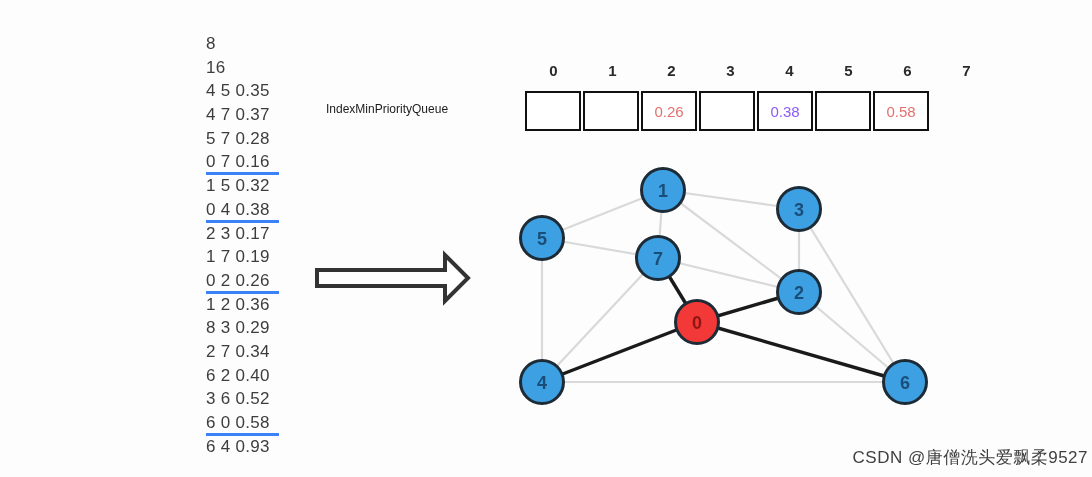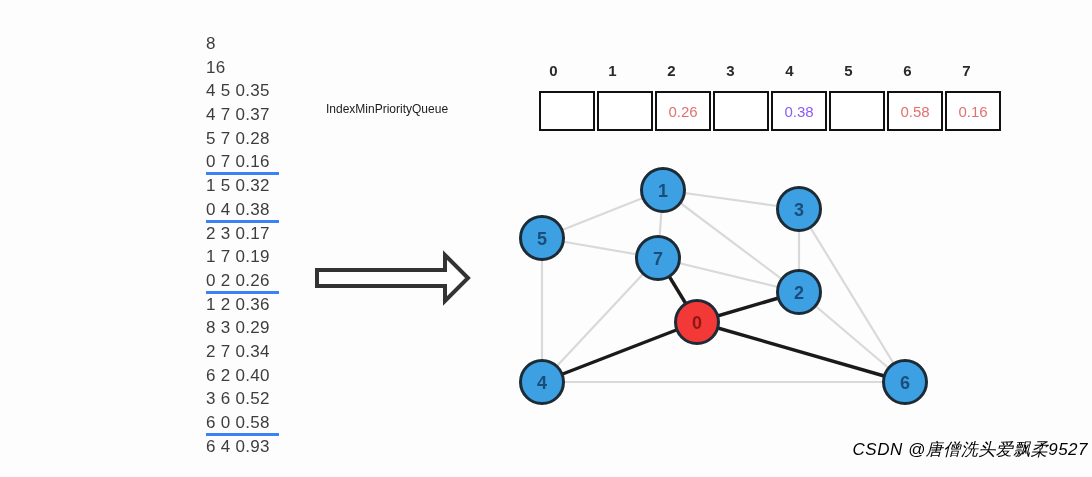--- a/index.html
+++ b/index.html
@@ -35,39 +35,38 @@
   .queue-headers{
     position:absolute;left:525px;top:62px;
     display:flex;gap:2px;
   }
   .q-index{
     width:57px;text-align:center;display:inline-block;
     font-size:15px;font-weight:bold;color:#2a2a2a;
   }
   .queue-cells{
     position:absolute;left:525px;top:91px;
-    display:flex;gap:2px;margin-left:14px;
+    display:flex;gap:2px;
   }
   .q-cell{
     width:52px;height:36px;
     border:2.5px solid #111111;
     background:#ffffff;
     display:flex;align-items:center;justify-content:center;
     font-size:15px;
   }
   
   .graph-svg{position:absolute;left:0;top:0;pointer-events:none;}
   .graph-node-label{font-family:"Liberation Sans",sans-serif;font-size:18px;font-weight:bold;text-anchor:middle;}
   
   .watermark{
-    position:absolute;right:4px;bottom:16px;
-    font-size:17px;color:#000000;
+    position:absolute;right:4px;bottom:8px;
+    font-size:17px;color:#404040;
     text-shadow:1px 1px 0 #ffffff;
     letter-spacing:.5px;
-    font-style:italic;
   }
 </style>
 </head>
 <body>
 
 <div class="stage">
 
   <div class="edge-list">
       <div class="edge-row">8</div>
       <div class="edge-row">16</div>
@@ -105,21 +104,20 @@
       <span class="q-index">7</span>
     </div>
   <div class="queue-cells">
       <div class="q-cell" style="color: rgb(224, 113, 110);"></div>
       <div class="q-cell" style="color: rgb(224, 113, 110);"></div>
       <div class="q-cell" style="color: rgb(224, 113, 110);">0.26</div>
       <div class="q-cell" style="color: rgb(224, 113, 110);"></div>
       <div class="q-cell" style="color: #8b5cf6;">0.38</div>
       <div class="q-cell" style="color: rgb(224, 113, 110);"></div>
       <div class="q-cell" style="color: rgb(224, 113, 110);">0.58</div>
-      <div class="q-cell" style="color: rgb(224, 113, 110);">0.16</div>
     </div>
 
   <svg class="graph-svg" width="1092" height="477" viewBox="0 0 1092 477">
       <line x1="663" y1="190" x2="542" y2="238" stroke="#d9d9d9" stroke-width="2.2"></line>
       <line x1="663" y1="190" x2="658" y2="258" stroke="#d9d9d9" stroke-width="2.2"></line>
       <line x1="663" y1="190" x2="799" y2="292" stroke="#d9d9d9" stroke-width="2.2"></line>
       <line x1="663" y1="190" x2="799" y2="209" stroke="#d9d9d9" stroke-width="2.2"></line>
       <line x1="542" y1="238" x2="658" y2="258" stroke="#d9d9d9" stroke-width="2.2"></line>
       <line x1="542" y1="238" x2="542" y2="382" stroke="#d9d9d9" stroke-width="2.2"></line>
       <line x1="658" y1="258" x2="542" y2="382" stroke="#d9d9d9" stroke-width="2.2"></line>

